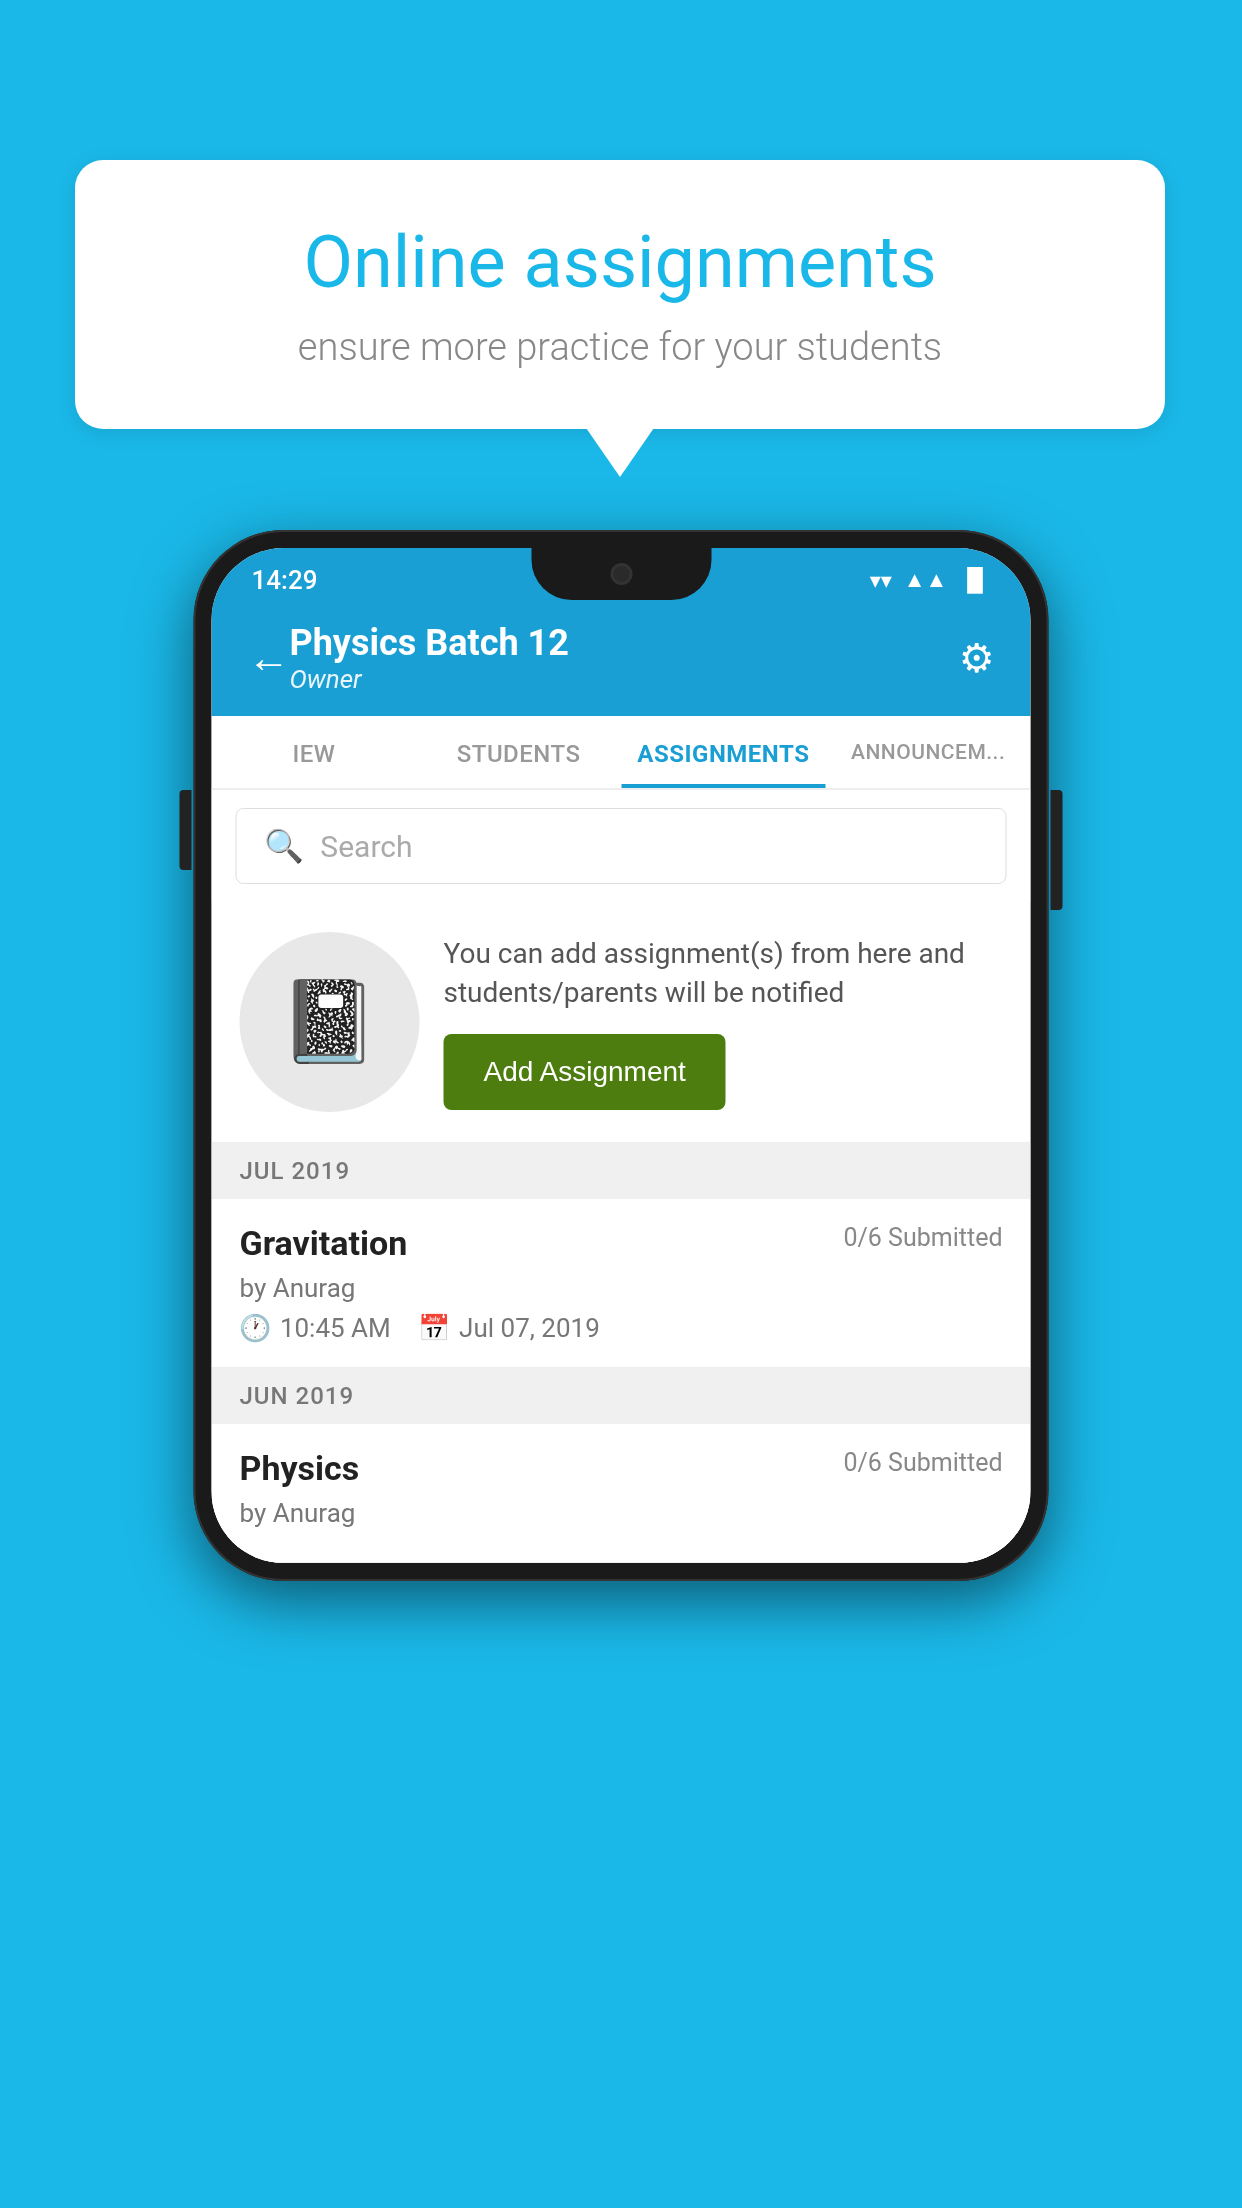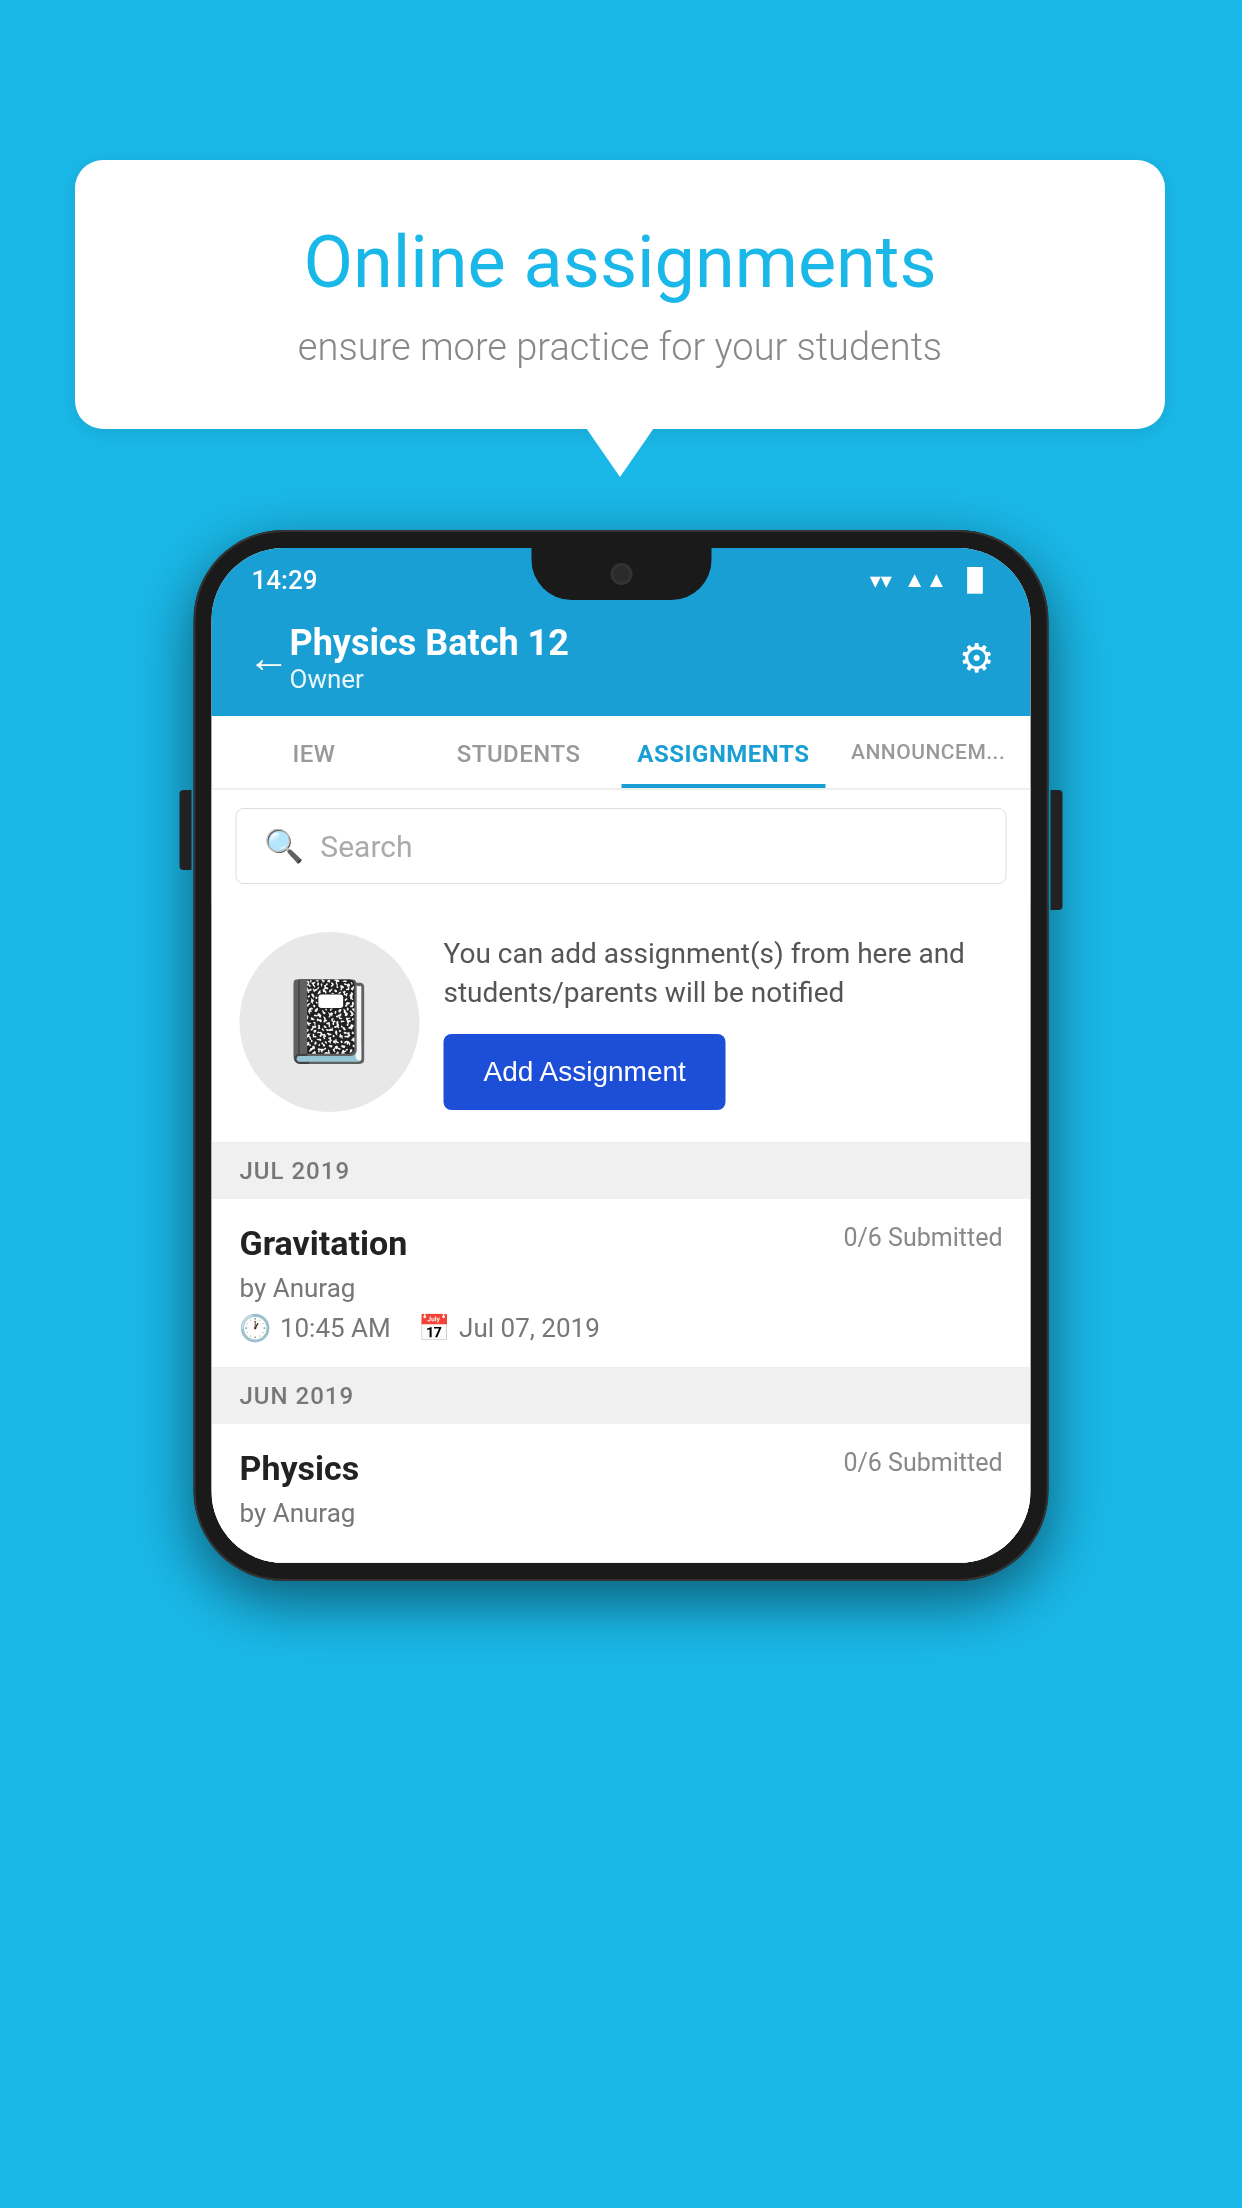--- a/index.html
+++ b/index.html
@@ -165,20 +165,21 @@
     }
     .header-title {
       color: white;
       font-size: 36px;
       font-weight: 700;
     }
     .header-subtitle {
       color: rgba(255,255,255,0.9);
       font-size: 26px;
       font-weight: 400;
+      font-style: italic;
     }
     .header-gear {
       color: white;
       font-size: 40px;
     }
 
     
     .tabs-bar {
       background: white;
       display: flex;
@@ -261,21 +262,21 @@
     .promo-text {
       flex: 1;
     }
     .promo-description {
       font-size: 28px;
       color: #555;
       line-height: 1.4;
       margin-bottom: 22px;
     }
     .add-assignment-btn {
-      background: #1d4ed8;
+      background: #4d7c0f;
       color: white;
       border: none;
       border-radius: 8px;
       padding: 22px 40px;
       font-size: 28px;
       font-weight: 500;
       cursor: pointer;
     }
 
     

